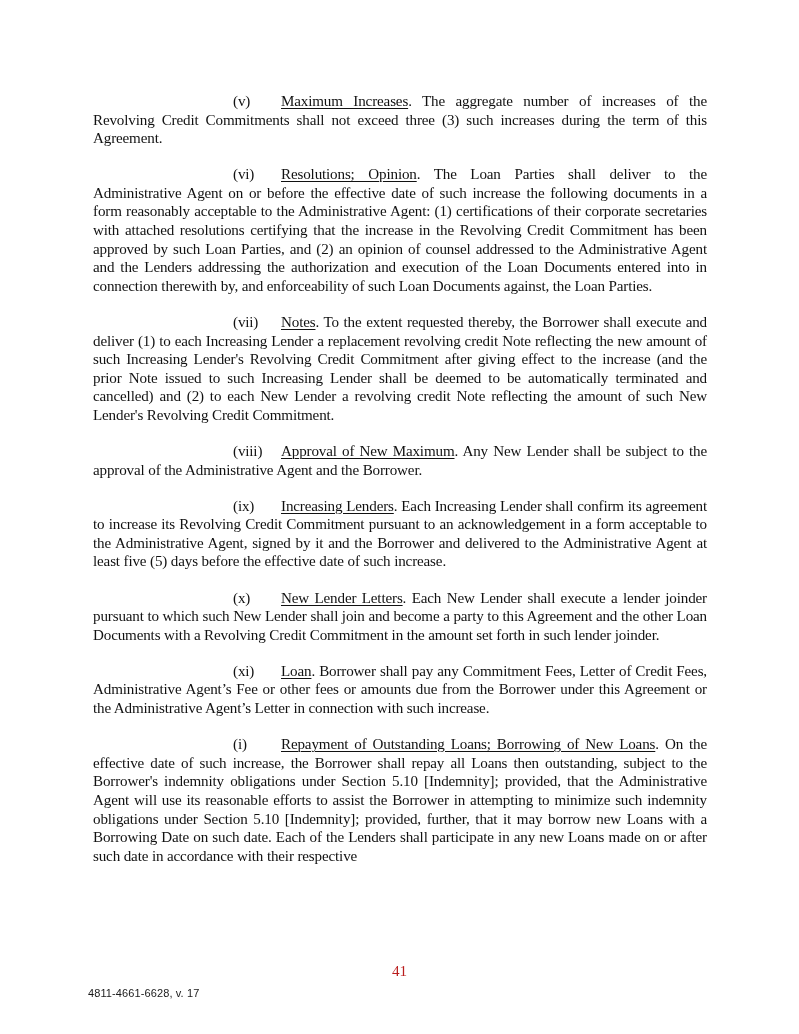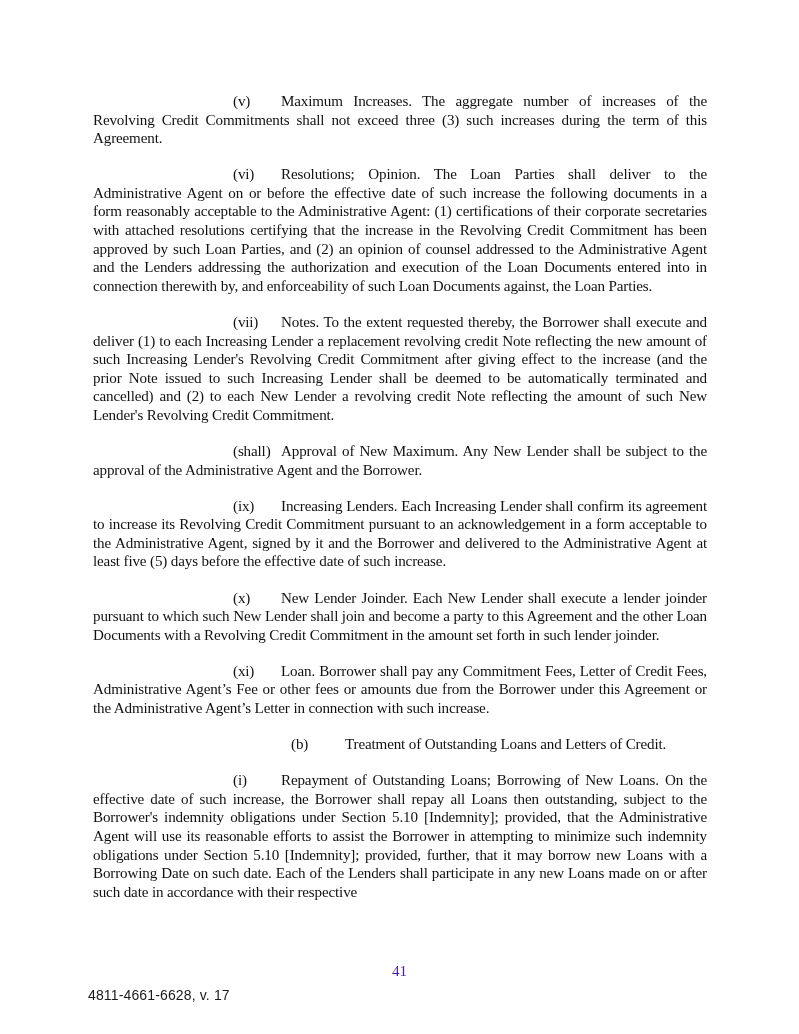--- a/index.html
+++ b/index.html
@@ -49,68 +49,68 @@
   }
   .marker {
     display: inline-block;
     min-width: 48px;
   }
   .marker-b {
     display: inline-block;
     min-width: 54px;
   }
   .run-in {
+    text-decoration: underline;
     text-underline-offset: 1.5px;
     text-decoration-thickness: 1px;
   }
   .heading-b {
     text-align: left;
   }
   .footer-page {
     position: absolute;
     left: 0;
     top: 963px;
     width: 799px;
     text-align: center;
     font-family: "Liberation Serif", "DejaVu Serif", serif;
     font-size: 15.1px;
-    color: #4c1d95;
+    color: #b91c1c;
   }
   .footer-ref {
     position: absolute;
     left: 88px;
     top: 987px;
     font-family: "Liberation Sans", "DejaVu Sans", sans-serif;
-    font-size: 14px;
+    font-size: 11px;
     color: #1a1a1a;
     letter-spacing: 0.01em;
   }
 </style>
 </head>
 <body>
 
 <div class="page">
 
   <div class="content">
 
     <p class="para"><span class="lead"></span><span class="marker">(v)</span><span class="run-in">Maximum Increases</span><span>.</span><span>  The aggregate number of increases of the Revolving Credit Commitments shall not exceed three (3) such increases during the term of this Agreement.</span></p>
 
     <p class="para"><span class="lead"></span><span class="marker">(vi)</span><span class="run-in">Resolutions; Opinion</span><span>.</span><span>  The Loan Parties shall deliver to the Administrative Agent on or before the effective date of such increase the following documents in a form reasonably acceptable to the Administrative Agent: (1) certifications of their corporate secretaries with attached resolutions certifying that the increase in the Revolving Credit Commitment has been approved by such Loan Parties, and (2) an opinion of counsel addressed to the Administrative Agent and the Lenders addressing the authorization and execution of the Loan Documents entered into in connection therewith by, and enforceability of such Loan Documents against, the Loan Parties.</span></p>
 
     <p class="para"><span class="lead"></span><span class="marker">(vii)</span><span class="run-in">Notes</span><span>.</span><span>  To the extent requested thereby, the Borrower shall execute and deliver (1) to each Increasing Lender a replacement revolving credit Note reflecting the new amount of such Increasing Lender's Revolving Credit Commitment after giving effect to the increase (and the prior Note issued to such Increasing Lender shall be deemed to be automatically terminated and cancelled) and (2) to each New Lender a revolving credit Note reflecting the amount of such New Lender's Revolving Credit Commitment.</span></p>
 
-    <p class="para"><span class="lead"></span><span class="marker">(shall)</span><span class="run-in">Approval of New Maximum</span><span>.</span><span>  Any New Lender shall be subject to the approval of the Administrative Agent and the Borrower.</span></p>
+    <p class="para"><span class="lead"></span><span class="marker">(viii)</span><span class="run-in">Approval of New Maximum</span><span>.</span><span>  Any New Lender shall be subject to the approval of the Administrative Agent and the Borrower.</span></p>
 
     <p class="para"><span class="lead"></span><span class="marker">(ix)</span><span class="run-in">Increasing Lenders</span><span>.</span><span>  Each Increasing Lender shall confirm its agreement to increase its Revolving Credit Commitment pursuant to an acknowledgement in a form acceptable to the Administrative Agent, signed by it and the Borrower and delivered to the Administrative Agent at least five (5)  days before the effective date of such increase.</span></p>
 
-    <p class="para"><span class="lead"></span><span class="marker">(x)</span><span class="run-in">New Lender Joinder</span><span>.</span><span>  Each New Lender shall execute a lender joinder pursuant to which such New Lender shall join and become a party to this Agreement and the other Loan Documents with a Revolving Credit Commitment in the amount set forth in such lender joinder.</span></p>
+    <p class="para"><span class="lead"></span><span class="marker">(x)</span><span class="run-in">New Lender Letters</span><span>.</span><span>  Each New Lender shall execute a lender joinder pursuant to which such New Lender shall join and become a party to this Agreement and the other Loan Documents with a Revolving Credit Commitment in the amount set forth in such lender joinder.</span></p>
 
     <p class="para"><span class="lead"></span><span class="marker">(xi)</span><span class="run-in">Loan</span><span>.</span><span>  Borrower shall pay any Commitment Fees, Letter of Credit Fees, Administrative Agent’s Fee or other fees or amounts due from the Borrower under this Agreement or the Administrative Agent’s Letter in connection with such increase.</span></p>
 
-    <p class="para heading-b"><span class="lead-b"></span><span class="marker-b">(b)</span><span class="run-in">Treatment of Outstanding Loans and Letters of Credit.</span></p>
 
     <p class="para"><span class="lead"></span><span class="marker">(i)</span><span class="run-in">Repayment of Outstanding Loans; Borrowing of New Loans</span><span>.</span><span>  On the effective date of such increase, the Borrower shall repay all Loans then outstanding, subject to the Borrower's indemnity obligations under Section 5.10 [Indemnity]; provided, that the Administrative Agent will use its reasonable efforts to assist the Borrower in attempting to minimize such indemnity obligations under Section 5.10 [Indemnity]; provided, further, that it may borrow new Loans with a Borrowing Date on such date. Each of the Lenders shall participate in any new Loans made on or after such date in accordance with their respective</span></p>
 
   </div>
 
   <div class="footer-page">41</div>
   <div class="footer-ref">4811-4661-6628, v. 17</div>
 
 </div>
 

